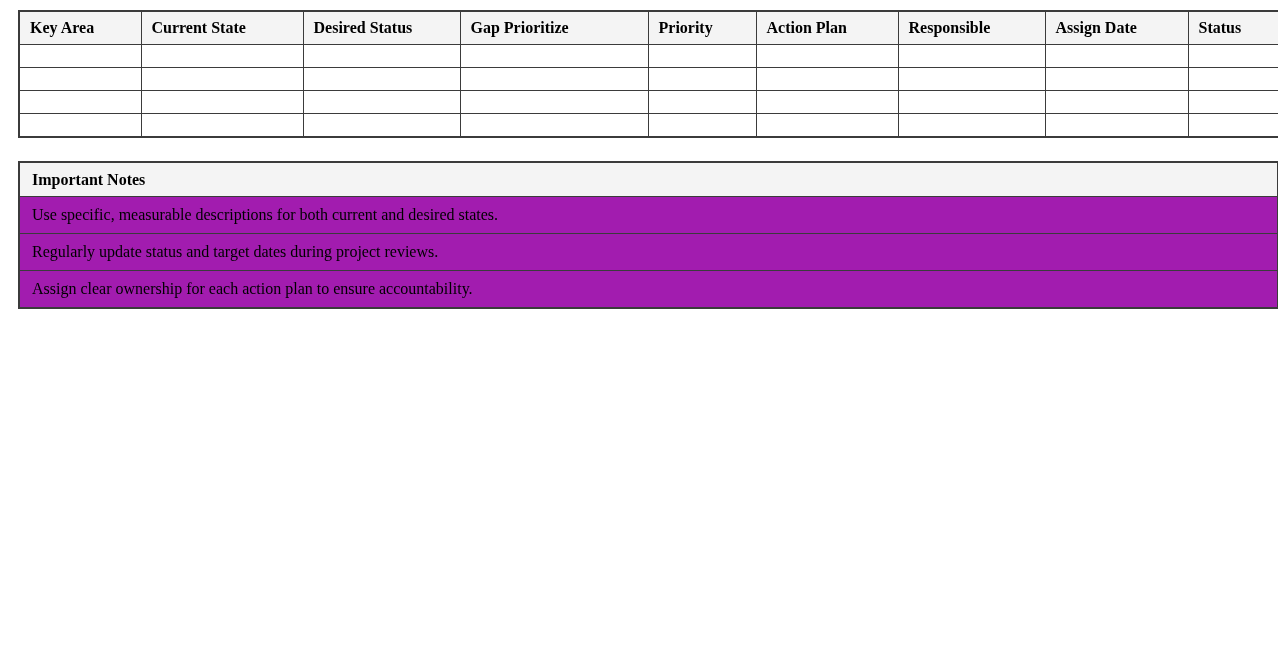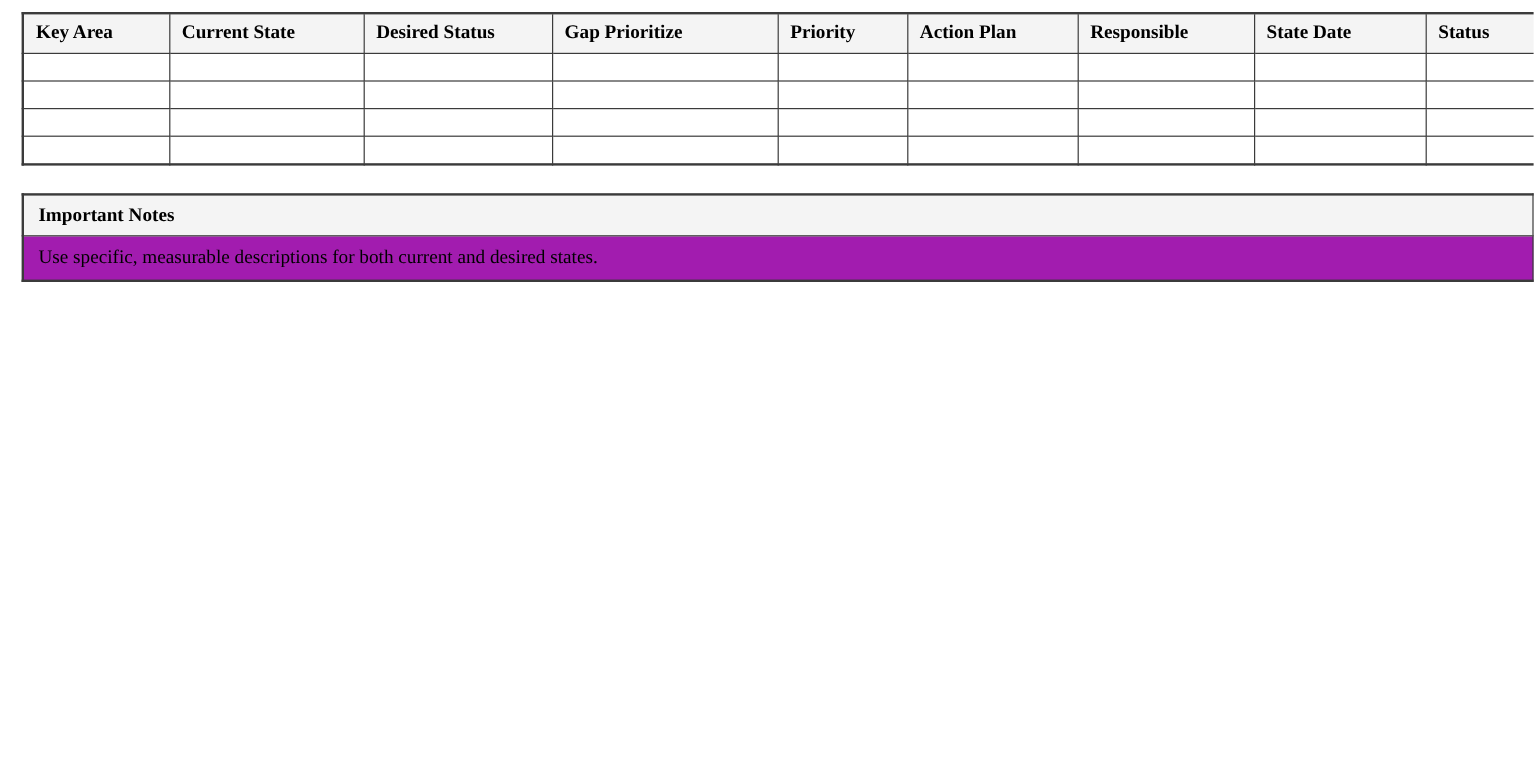--- a/index.html
+++ b/index.html
@@ -89,21 +89,21 @@
     </colgroup>
     <thead>
       <tr>
         <th>Key Area</th>
         <th>Current State</th>
         <th>Desired Status</th>
         <th>Gap Prioritize</th>
         <th>Priority</th>
         <th>Action Plan</th>
         <th>Responsible</th>
-        <th>State Date</th>
+        <th>Assign Date</th>
         <th>Status</th>
       </tr>
     </thead>
     <tbody>
       <tr>
         <td></td>
         <td></td>
         <td></td>
         <td></td>
         <td></td>
@@ -151,16 +151,22 @@
   <table class="notes-table">
     <thead>
       <tr>
         <th>Important Notes</th>
       </tr>
     </thead>
     <tbody>
       <tr>
         <td>Use specific, measurable descriptions for both current and desired states.</td>
       </tr>
+      <tr>
+        <td>Regularly update status and target dates during project reviews.</td>
+      </tr>
+      <tr>
+        <td>Assign clear ownership for each action plan to ensure accountability.</td>
+      </tr>
     </tbody>
   </table>
 
 </div>
 
 </body></html>

